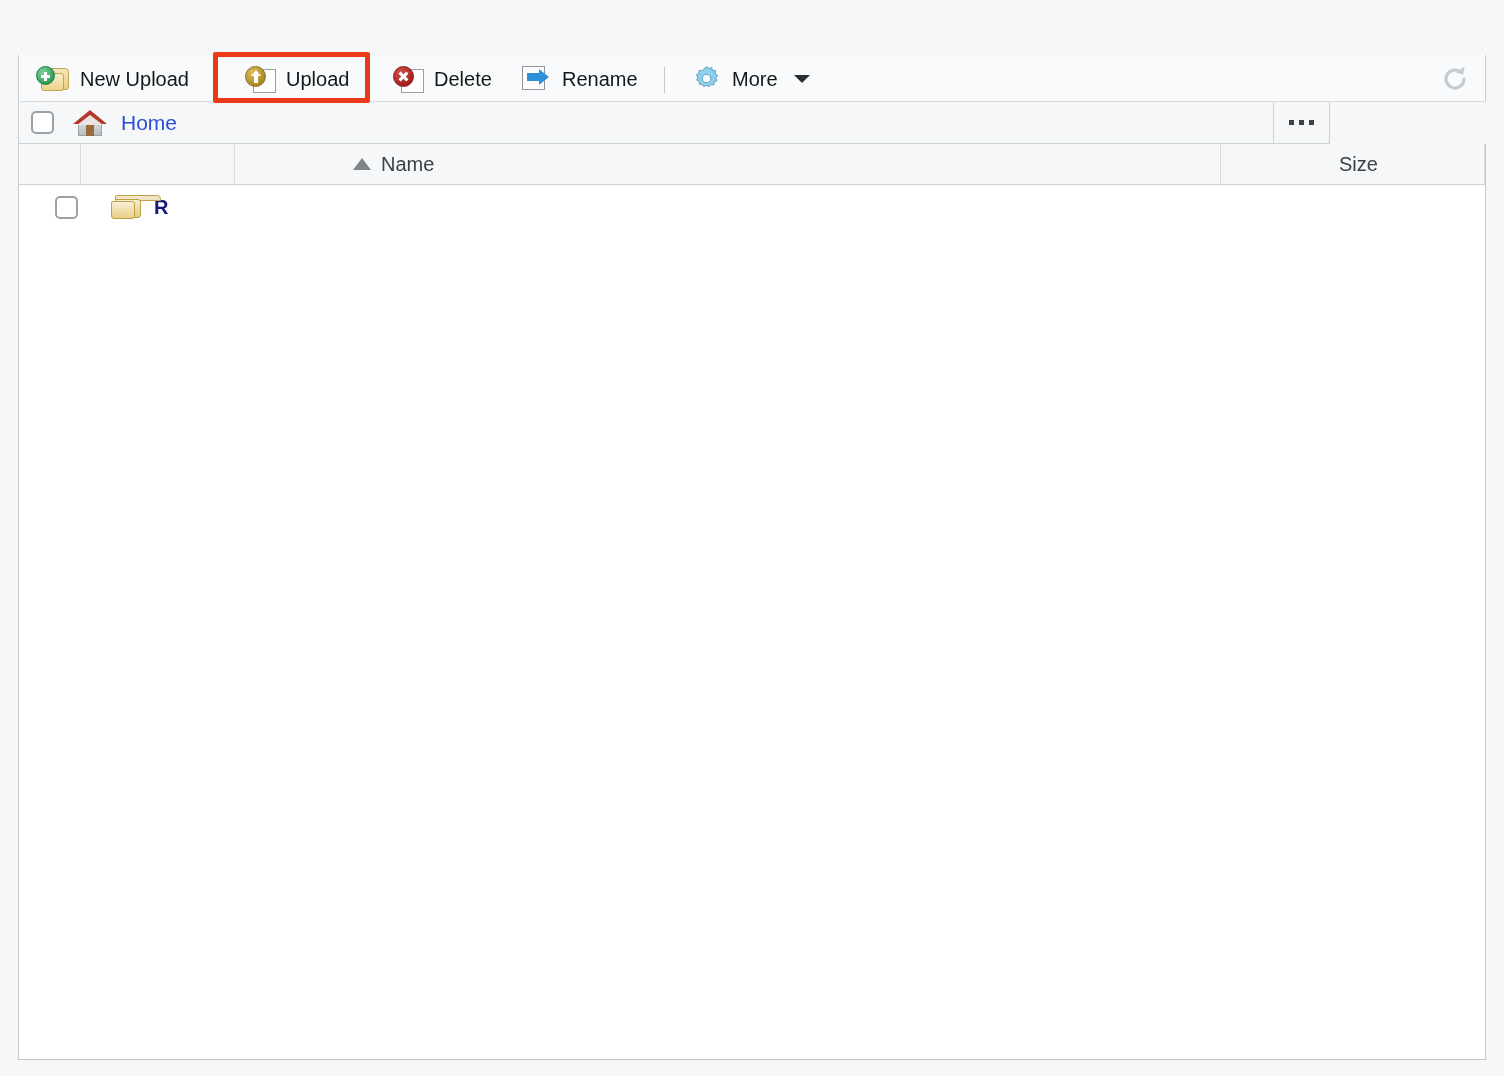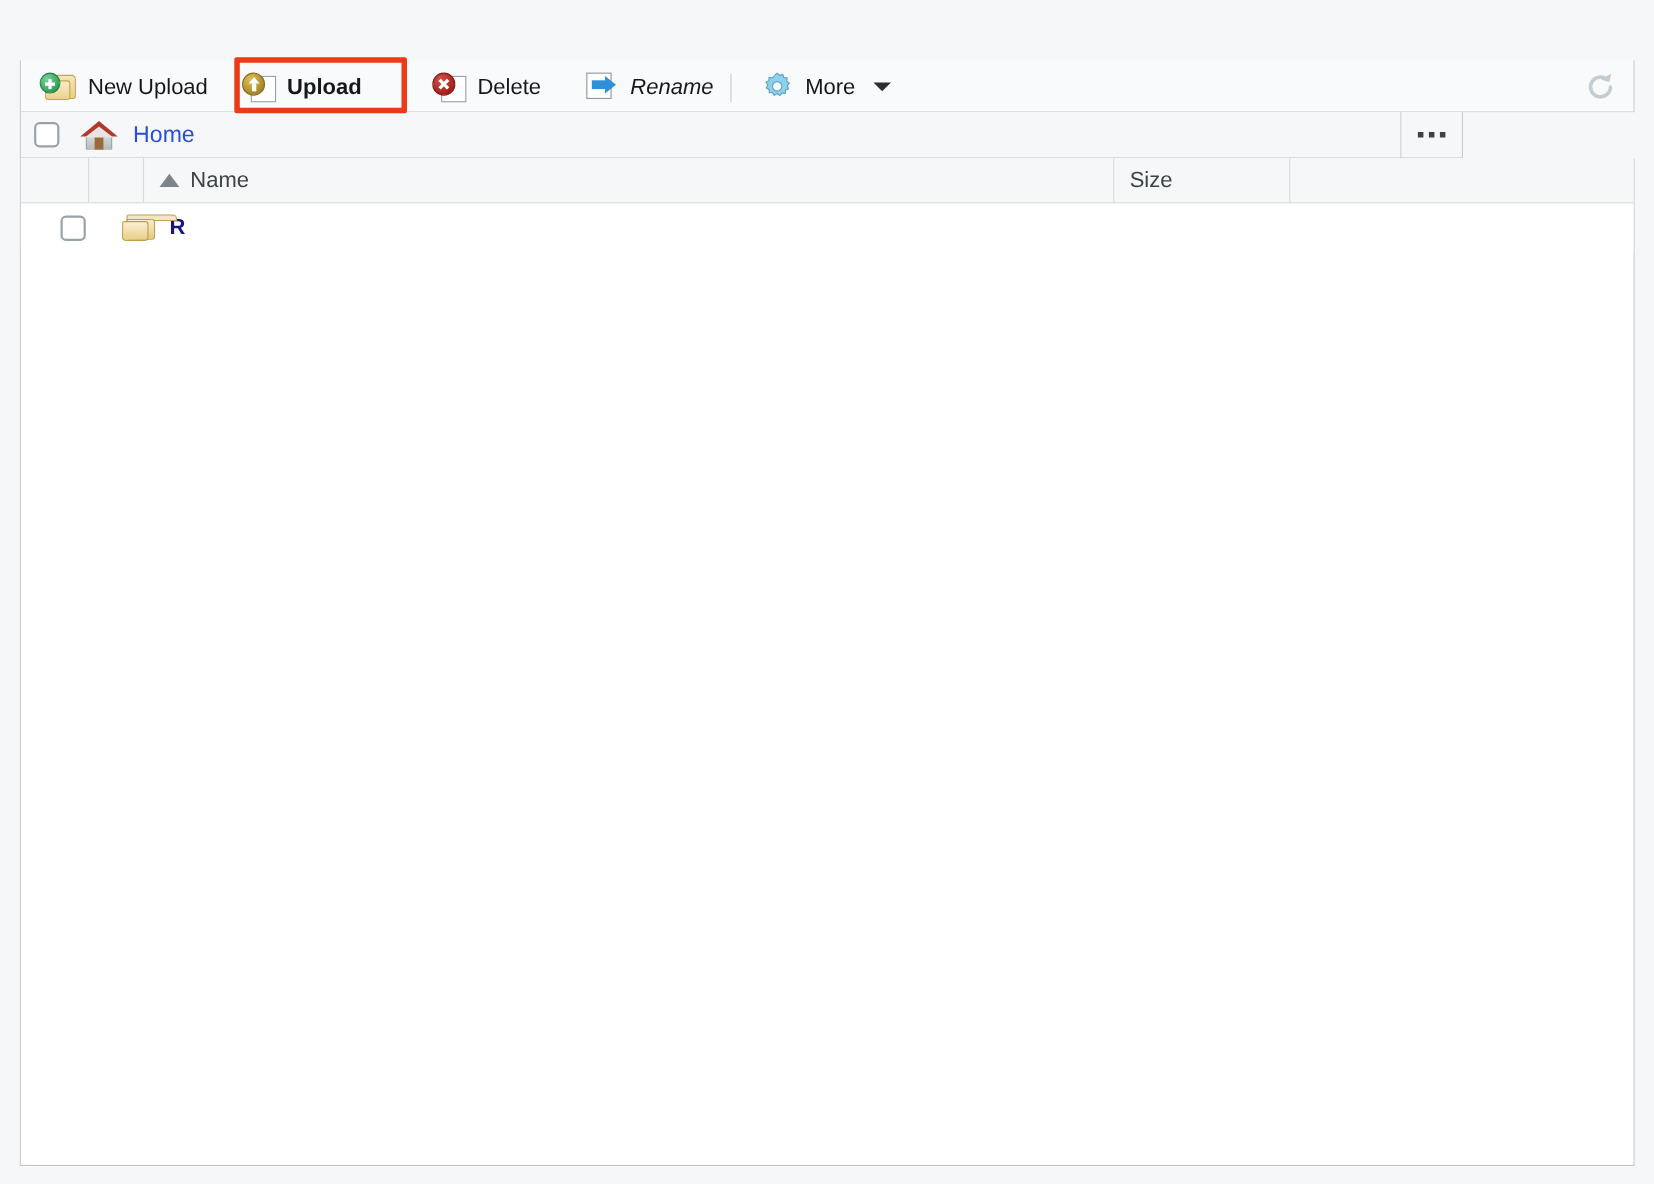--- a/index.html
+++ b/index.html
@@ -328,20 +328,21 @@
     border-bottom: 1px solid #c0c5c8;
     box-sizing: border-box;
   }
   .thead {
     position: relative;
     height: 40px;
     background: #f5f7f8;
     border-bottom: 1px solid #cdd2d4;
     display: flex;
     align-items: stretch;
+    justify-content: space-between;
   }
   .th {
     display: flex;
     align-items: center;
     font-size: 20px;
     color: #3b4246;
     box-sizing: border-box;
     border-right: 1px solid #d7dbdd;
     padding-left: 14px;
     cursor: default;
@@ -408,37 +409,37 @@
 
     <div class="tbtn" style="left:8px;">
       <span class="ic ic-newfolder">
         <span class="f-back"></span>
           <span class="f-front"></span>
           <span class="plus"></span>
       </span>
       <span class="lbl">New Upload</span>
     </div>
 
-    <div class="tbtn" style="left:192px;font-weight:bold;">
+    <div class="tbtn" style="left:217px;">
       <span class="ic ic-upload">
         <span class="page"></span>
           <span class="arrowc"></span>
       </span>
       <span class="lbl">Upload</span>
     </div>
 
     <div class="tbtn" style="left:365px;">
       <span class="ic ic-delete">
         <span class="page"></span>
           <span class="xc"></span>
       </span>
       <span class="lbl">Delete</span>
     </div>
 
-    <div class="tbtn" style="left:505px;font-style:italic;">
+    <div class="tbtn" style="left:494px;">
       <span class="ic ic-rename">
         <span class="page"></span>
           <span class="arr"></span>
           <span class="arrhead"></span>
       </span>
       <span class="lbl">Rename</span>
     </div>
 
     <div class="tsep" style="left:645px;"></div>
 

